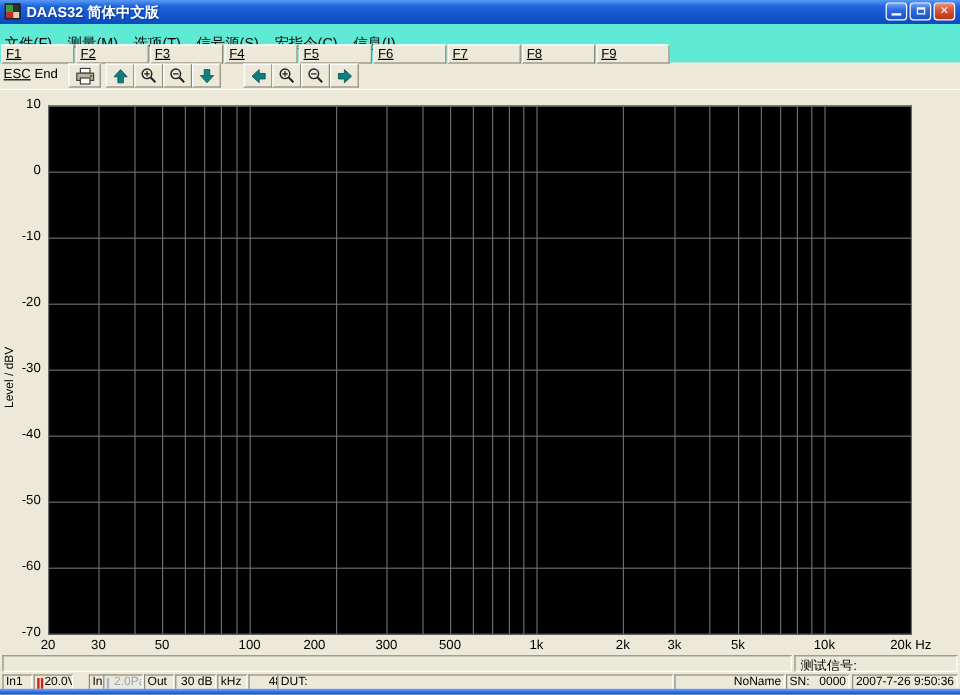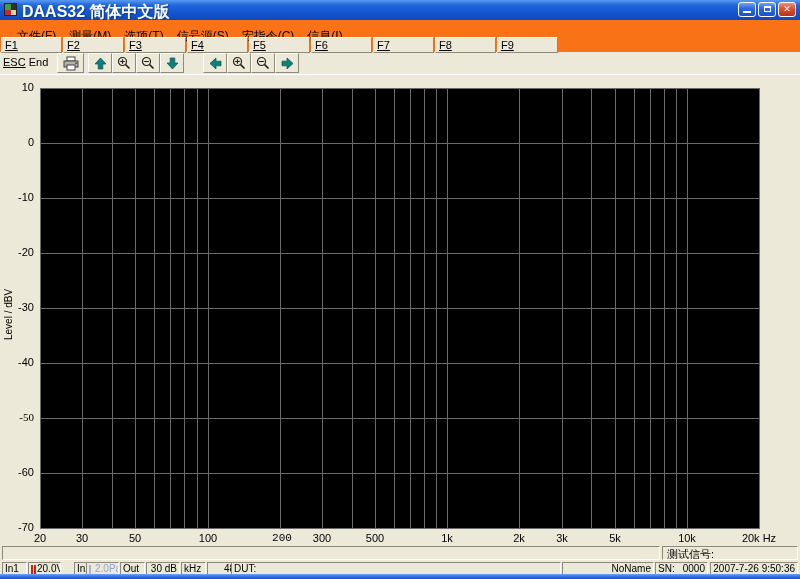--- a/index.html
+++ b/index.html
@@ -6,33 +6,33 @@
   *{box-sizing:border-box;font-family:"Liberation Sans","DejaVu Sans",sans-serif;}
   .window{position:relative;width:800px;height:579px;background:#ECE9D8;overflow:hidden;}
 
   
   .titlebar{position:absolute;left:0;top:0;width:800px;height:20px;
     background:linear-gradient(180deg,#5A9AF4 0%,#2166DC 25%,#1557CE 60%,#0D49BE 100%);
     display:flex;align-items:center;}
   .app-icon{position:absolute;left:4px;top:3px;width:13px;height:13px;border:1px solid #222;
     display:grid;grid-template-columns:1fr 1fr;grid-template-rows:1fr 1fr;background:#000;}
   .app-icon i{display:block;}
-  .title-text{position:absolute;left:22px;top:2px;color:#fff;font-weight:bold;font-size:16px;
+  .title-text{position:absolute;left:22px;top:2px;color:#fff;font-weight:bold;font-size:12px;
     text-shadow:1px 1px 1px #0a3a8c;white-space:nowrap;}
   .win-controls{position:absolute;right:4px;top:2px;display:flex;gap:2px;}
   .win-btn{width:18px;height:15px;border:1px solid #fff;border-radius:3px;color:#fff;
     font-size:9px;line-height:13px;text-align:center;cursor:default;
     background:linear-gradient(180deg,#6FA3F2 0%,#2E6BE0 40%,#1B52C4 100%);}
   .win-btn.close{background:linear-gradient(180deg,#EE9078 0%,#DD5638 40%,#B93318 100%);font-weight:bold;}
   .restore-glyph{display:inline-block;width:7px;height:6px;border:1px solid #fff;border-top-width:2px;margin-top:3px;}
   .min-glyph{display:inline-block;width:8px;border-bottom:2px solid #fff;height:10px;}
 
   
-  .menubar{position:absolute;left:0;top:20px;width:800px;height:32px;background:#f97316;
-    display:flex;align-items:center;padding-left:13px;}
+  .menubar{position:absolute;left:0;top:20px;width:800px;height:32px;background:#5eead4;
+    display:flex;align-items:center;padding-left:0;}
   .menu-item{font-size:12px;color:#000;padding:0 9px 0 4px;white-space:nowrap;}
 
   
   .fkeys{position:absolute;left:0;top:36px;width:800px;height:18px;}
   .fkey{position:absolute;top:1px;height:16px;width:61px;background:#ECE9D8;
     border:1px solid;border-color:#FFFFFF #8D8A7A #8D8A7A #FFFFFF;
     font-size:11px;padding:1px 0 0 3px;text-decoration:underline;color:#000;}
 
   
   .toolbar{position:absolute;left:0;top:53px;width:800px;height:21px;}
@@ -218,28 +218,28 @@
         <div class="hgrid" style="top: 385px; background: rgb(106, 106, 106);"></div>
         <div class="hgrid" style="top: 440px; background: rgb(106, 106, 106);"></div>
       </div>
 
   <div class="ytick" style="top: 6px;">10</div>
       <div class="ytick" style="top: 61px;">0</div>
       <div class="ytick" style="top: 116px;">-10</div>
       <div class="ytick" style="top: 171px;">-20</div>
       <div class="ytick" style="top: 226px;">-30</div>
       <div class="ytick" style="top: 281px;">-40</div>
-      <div class="ytick" style="top: 336px; font-family: Liberation Serif, serif;">-50</div>
+      <div class="ytick" style="top: 336px;">-50</div>
       <div class="ytick" style="top: 391px;">-60</div>
       <div class="ytick" style="top: 446px;">-70</div>
       <div class="xtick" style="left: 10px;">20</div>
       <div class="xtick" style="left: 52px;">30</div>
       <div class="xtick" style="left: 105px;">50</div>
       <div class="xtick" style="left: 178px; text-align: center;">100</div>
-      <div class="xtick" style="left: 252px; font-family: Liberation Mono, monospace;">200</div>
+      <div class="xtick" style="left: 232px;">200</div>
       <div class="xtick" style="left: 292px;">300</div>
       <div class="xtick" style="left: 345px;">500</div>
       <div class="xtick" style="left: 417px;">1k</div>
       <div class="xtick" style="left: 489px;">2k</div>
       <div class="xtick" style="left: 532px;">3k</div>
       <div class="xtick" style="left: 585px;">5k</div>
       <div class="xtick" style="left: 657px;">10k</div>
       <div class="xtick" style="left: 729px;">20k Hz</div>
     </div>
 

